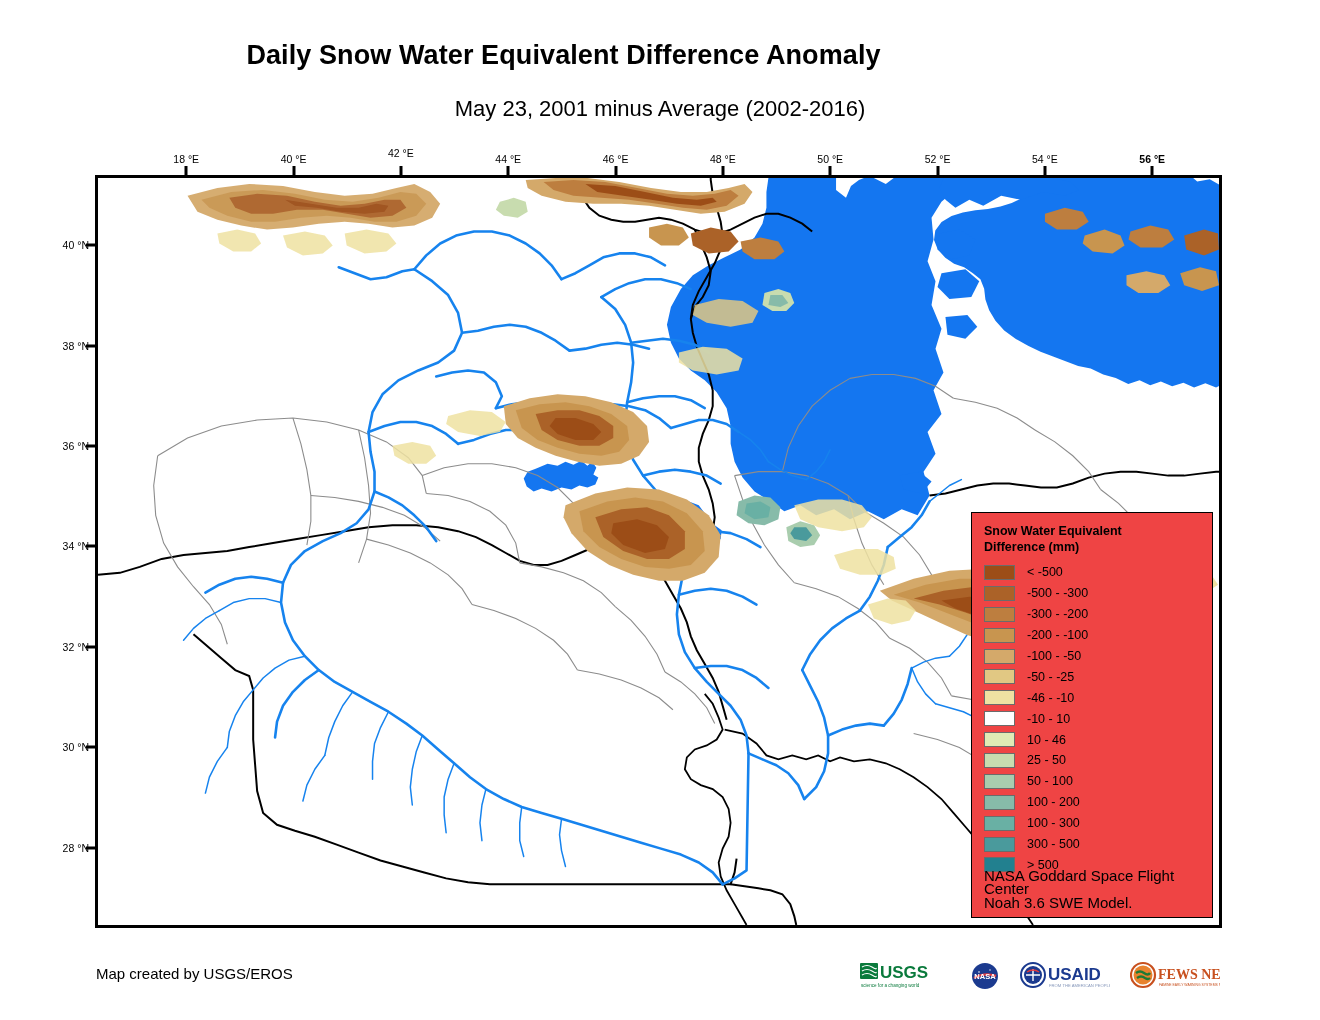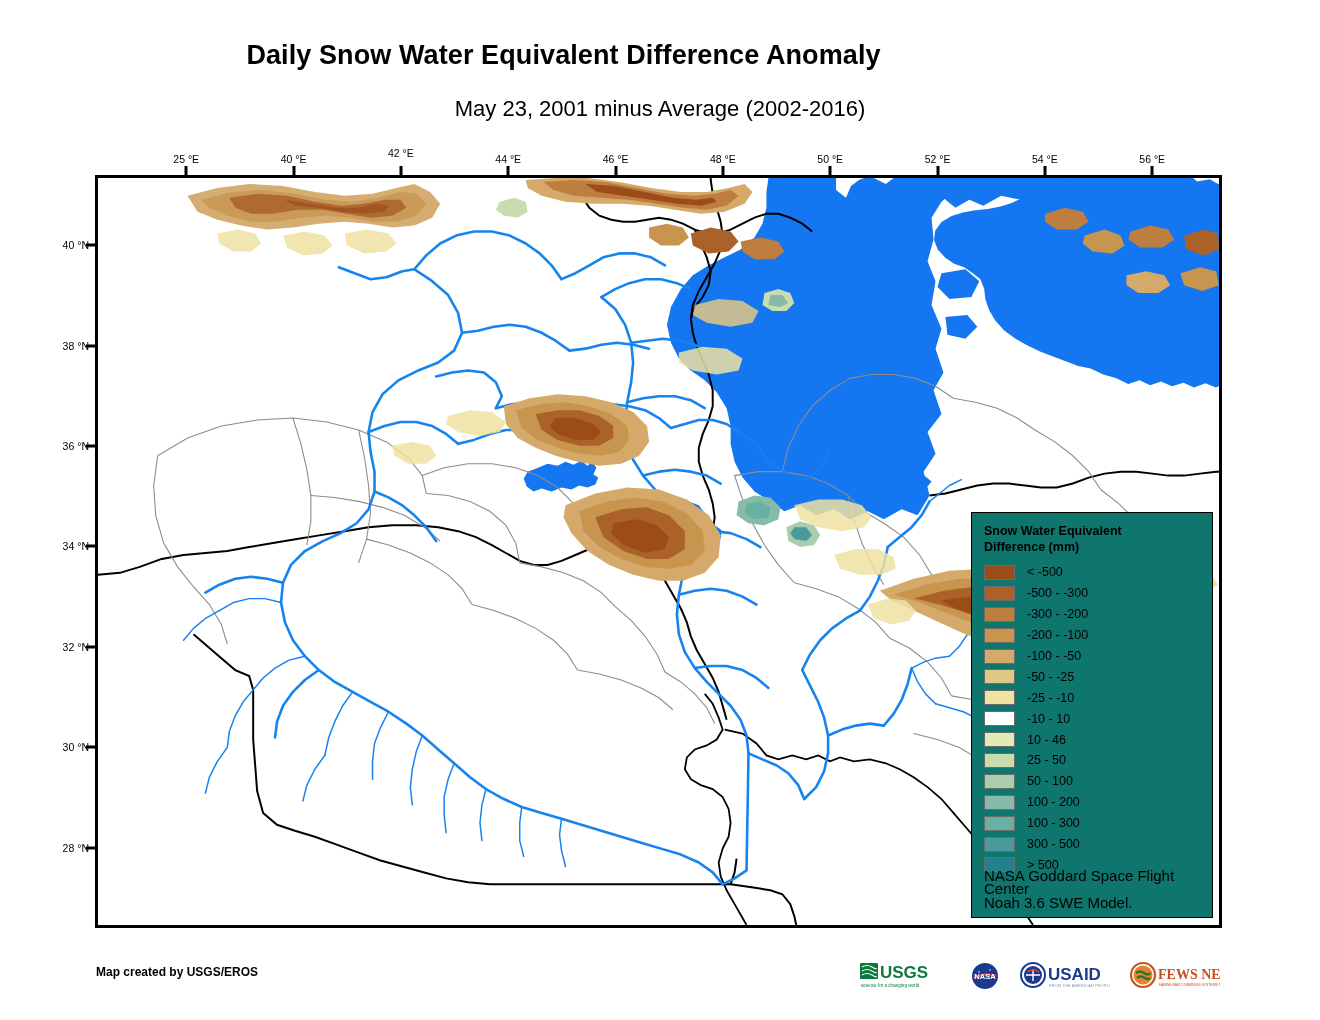--- a/index.html
+++ b/index.html
@@ -83,21 +83,21 @@
     transform: translateY(-50%);
   }
 
   
   #legend {
     position: absolute;
     left: 971px;
     top: 512px;
     width: 242px;
     height: 406px;
-    background: #0f766e;
+    background: #ef4444;
     border: 1.5px solid #000;
     box-sizing: border-box;
     padding: 10px 10px 0 12px;
   }
   #legend-title {
     font-size: 12.5px;
     font-weight: bold;
     color: #000;
     line-height: 16px;
     margin-bottom: 7px;
@@ -129,23 +129,22 @@
     line-height: 13.5px;
     color: #000;
     white-space: pre-line;
   }
 
   
   #credit {
     position: absolute;
     left: 96px;
     top: 965px;
-    font-size: 12px;
-    color: #000;
-    font-weight: bold;
+    font-size: 15px;
+    color: #000;
   }
 
   
   #logos {
     position: absolute;
     right: 100px;
     top: 958px;
     height: 36px;
     display: flex;
     align-items: center;
@@ -397,39 +396,39 @@
           <path fill="#bd7e3f" d="M952,36 L972,30 L990,34 L996,44 L984,52 L964,52 L952,44 Z"></path>
           <path fill="#c8954f" d="M992,58 L1012,52 L1028,58 L1032,68 L1020,76 L1000,74 L990,66 Z"></path>
         </g>
       </g>
 
     </g>
   </svg>
 </div>
 
 <div id="graticule">
-    <div class="lon-label" style="left: 186.233px; top: 153px;">25 °E</div>
+    <div class="lon-label" style="left: 186.233px; top: 153px;">18 °E</div>
     <div class="lon-tick" style="left: 186.233px; top: 166px;"></div>
     <div class="lon-label" style="left: 293.567px; top: 153px;">40 °E</div>
     <div class="lon-tick" style="left: 293.567px; top: 166px;"></div>
     <div class="lon-label" style="left: 400.9px; top: 147px;">42 °E</div>
     <div class="lon-tick" style="left: 400.9px; top: 166px;"></div>
     <div class="lon-label" style="left: 508.233px; top: 153px;">44 °E</div>
     <div class="lon-tick" style="left: 508.233px; top: 166px;"></div>
     <div class="lon-label" style="left: 615.567px; top: 153px;">46 °E</div>
     <div class="lon-tick" style="left: 615.567px; top: 166px;"></div>
     <div class="lon-label" style="left: 722.9px; top: 153px;">48 °E</div>
     <div class="lon-tick" style="left: 722.9px; top: 166px;"></div>
     <div class="lon-label" style="left: 830.233px; top: 153px;">50 °E</div>
     <div class="lon-tick" style="left: 830.233px; top: 166px;"></div>
     <div class="lon-label" style="left: 937.567px; top: 153px;">52 °E</div>
     <div class="lon-tick" style="left: 937.567px; top: 166px;"></div>
     <div class="lon-label" style="left: 1044.9px; top: 153px;">54 °E</div>
     <div class="lon-tick" style="left: 1044.9px; top: 166px;"></div>
-    <div class="lon-label" style="left: 1152.23px; top: 153px;">56 °E</div>
+    <div class="lon-label" style="left: 1152.23px; top: 153px; font-weight: bold;">56 °E</div>
     <div class="lon-tick" style="left: 1152.23px; top: 166px;"></div>
     <div class="lat-label" style="left: 47px; top: 245.28px; width: 42px;">40 °N</div>
     <div class="lat-tick" style="left: 86px; top: 245.28px;"></div>
     <div class="lat-label" style="left: 47px; top: 345.68px; width: 42px;">38 °N</div>
     <div class="lat-tick" style="left: 86px; top: 345.68px;"></div>
     <div class="lat-label" style="left: 47px; top: 446.08px; width: 42px;">36 °N</div>
     <div class="lat-tick" style="left: 86px; top: 446.08px;"></div>
     <div class="lat-label" style="left: 47px; top: 546.48px; width: 42px;">34 °N</div>
     <div class="lat-tick" style="left: 86px; top: 546.48px;"></div>
     <div class="lat-label" style="left: 47px; top: 646.88px; width: 42px;">32 °N</div>
@@ -463,21 +462,21 @@
       <div class="legend-row">
         <div class="legend-swatch" style="background: rgb(212, 169, 106);"></div>
         <div class="legend-label">-100 - -50</div>
       </div>
       <div class="legend-row">
         <div class="legend-swatch" style="background: rgb(225, 200, 131);"></div>
         <div class="legend-label">-50 - -25</div>
       </div>
       <div class="legend-row">
         <div class="legend-swatch" style="background: rgb(239, 226, 162);"></div>
-        <div class="legend-label">-25 - -10</div>
+        <div class="legend-label">-46 - -10</div>
       </div>
       <div class="legend-row">
         <div class="legend-swatch" style="background: rgb(255, 255, 255);"></div>
         <div class="legend-label">-10 -  10</div>
       </div>
       <div class="legend-row">
         <div class="legend-swatch" style="background: rgb(224, 235, 181);"></div>
         <div class="legend-label">10 - 46</div>
       </div>
       <div class="legend-row">

